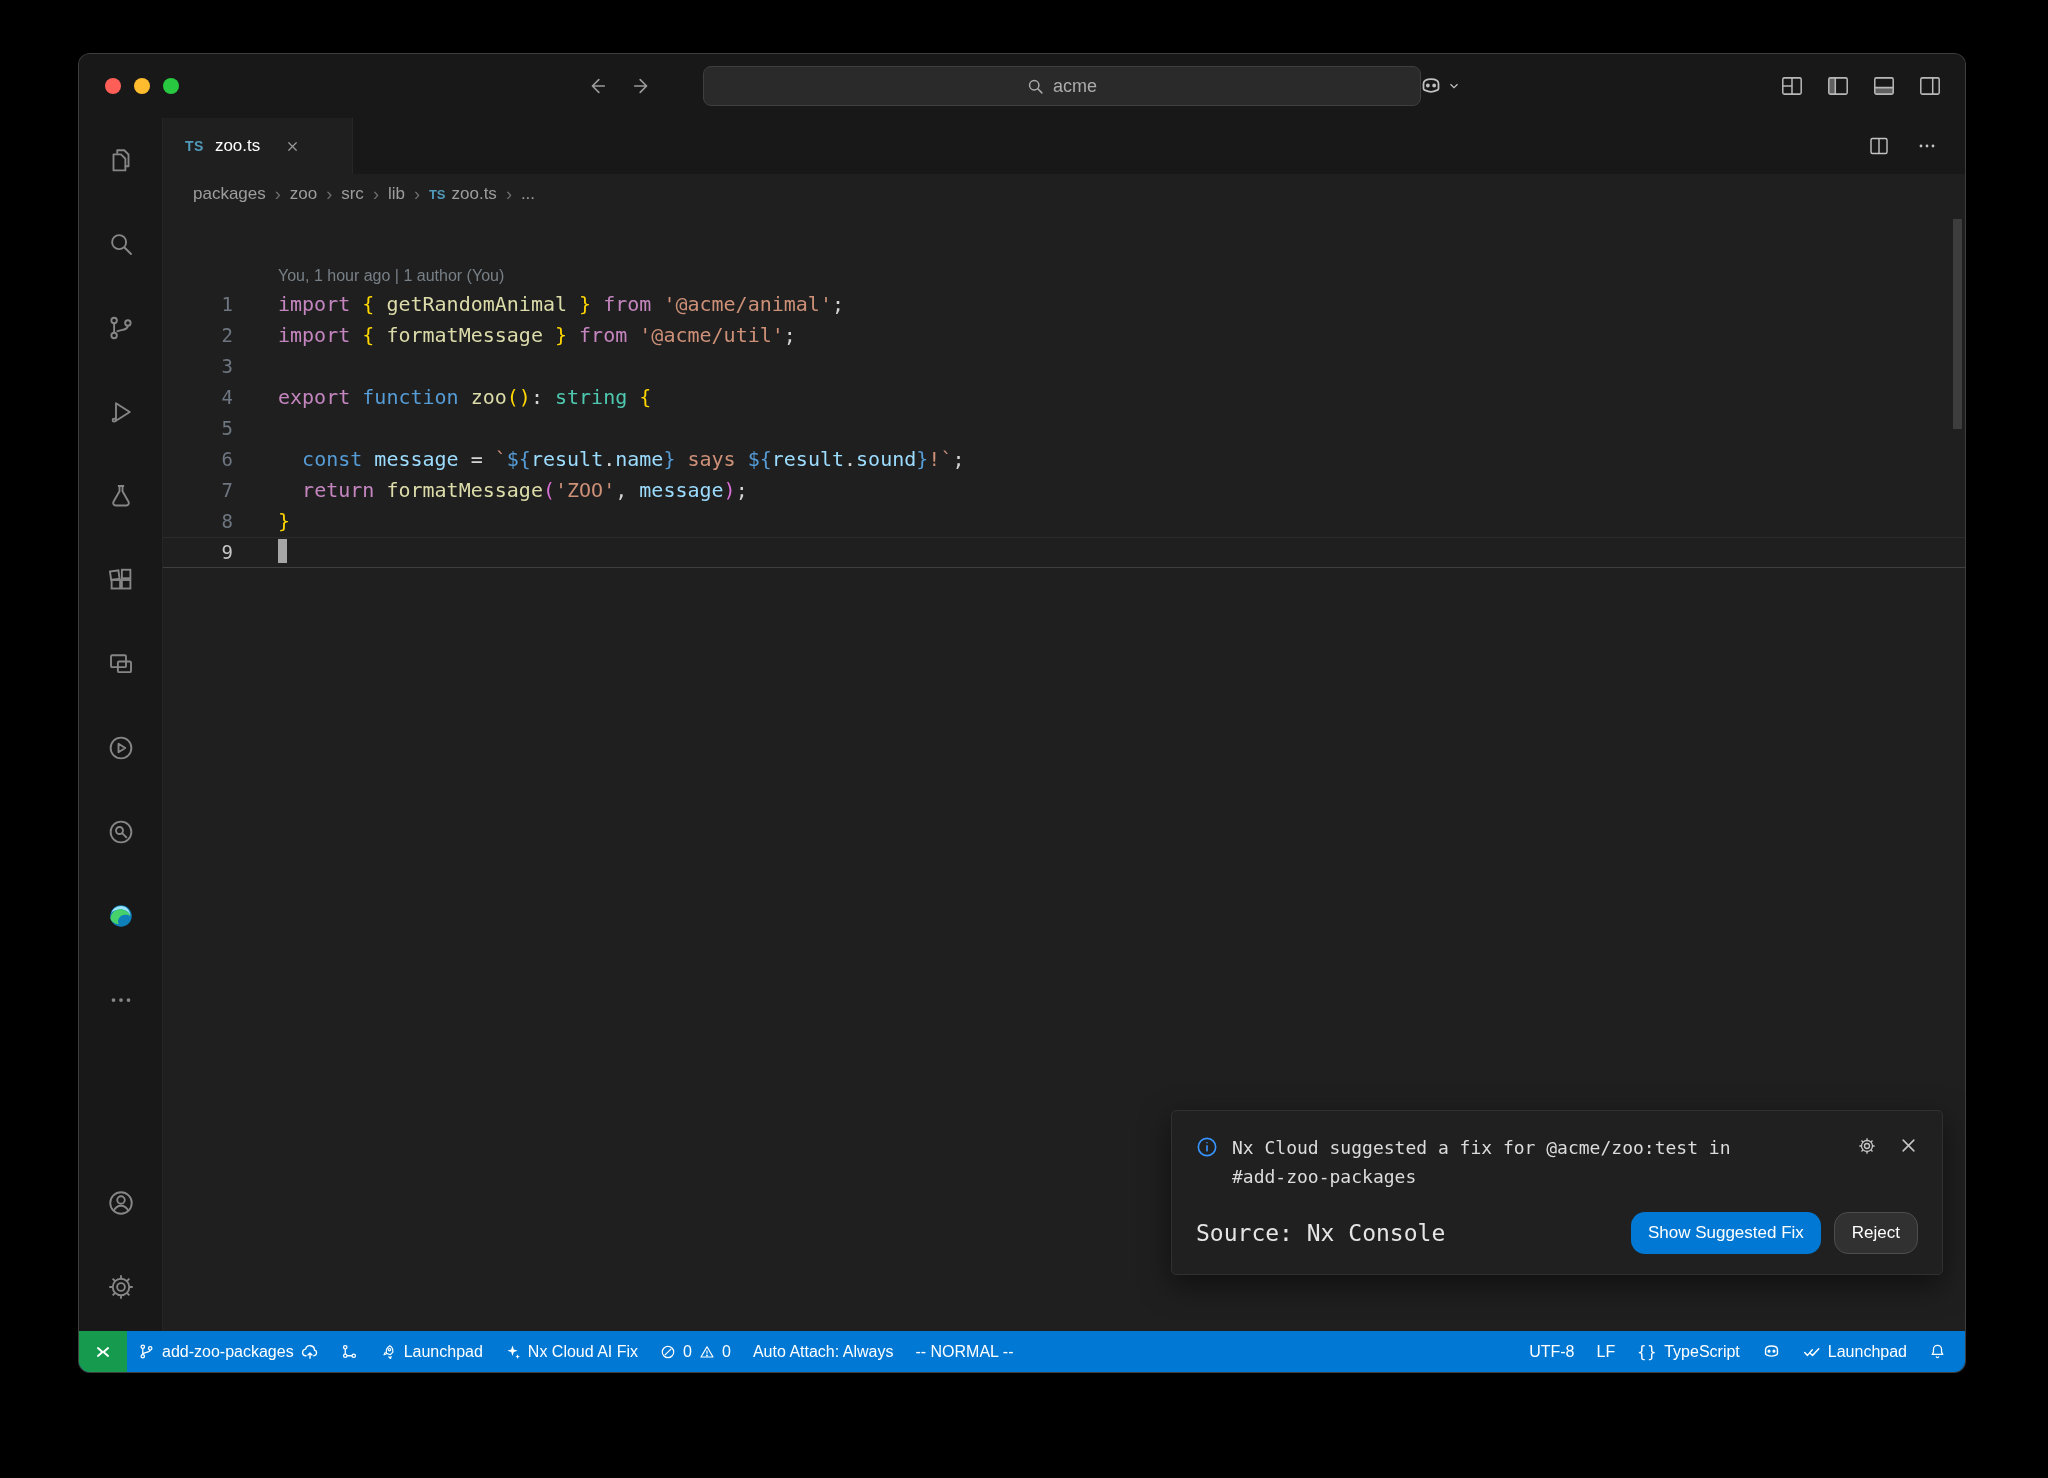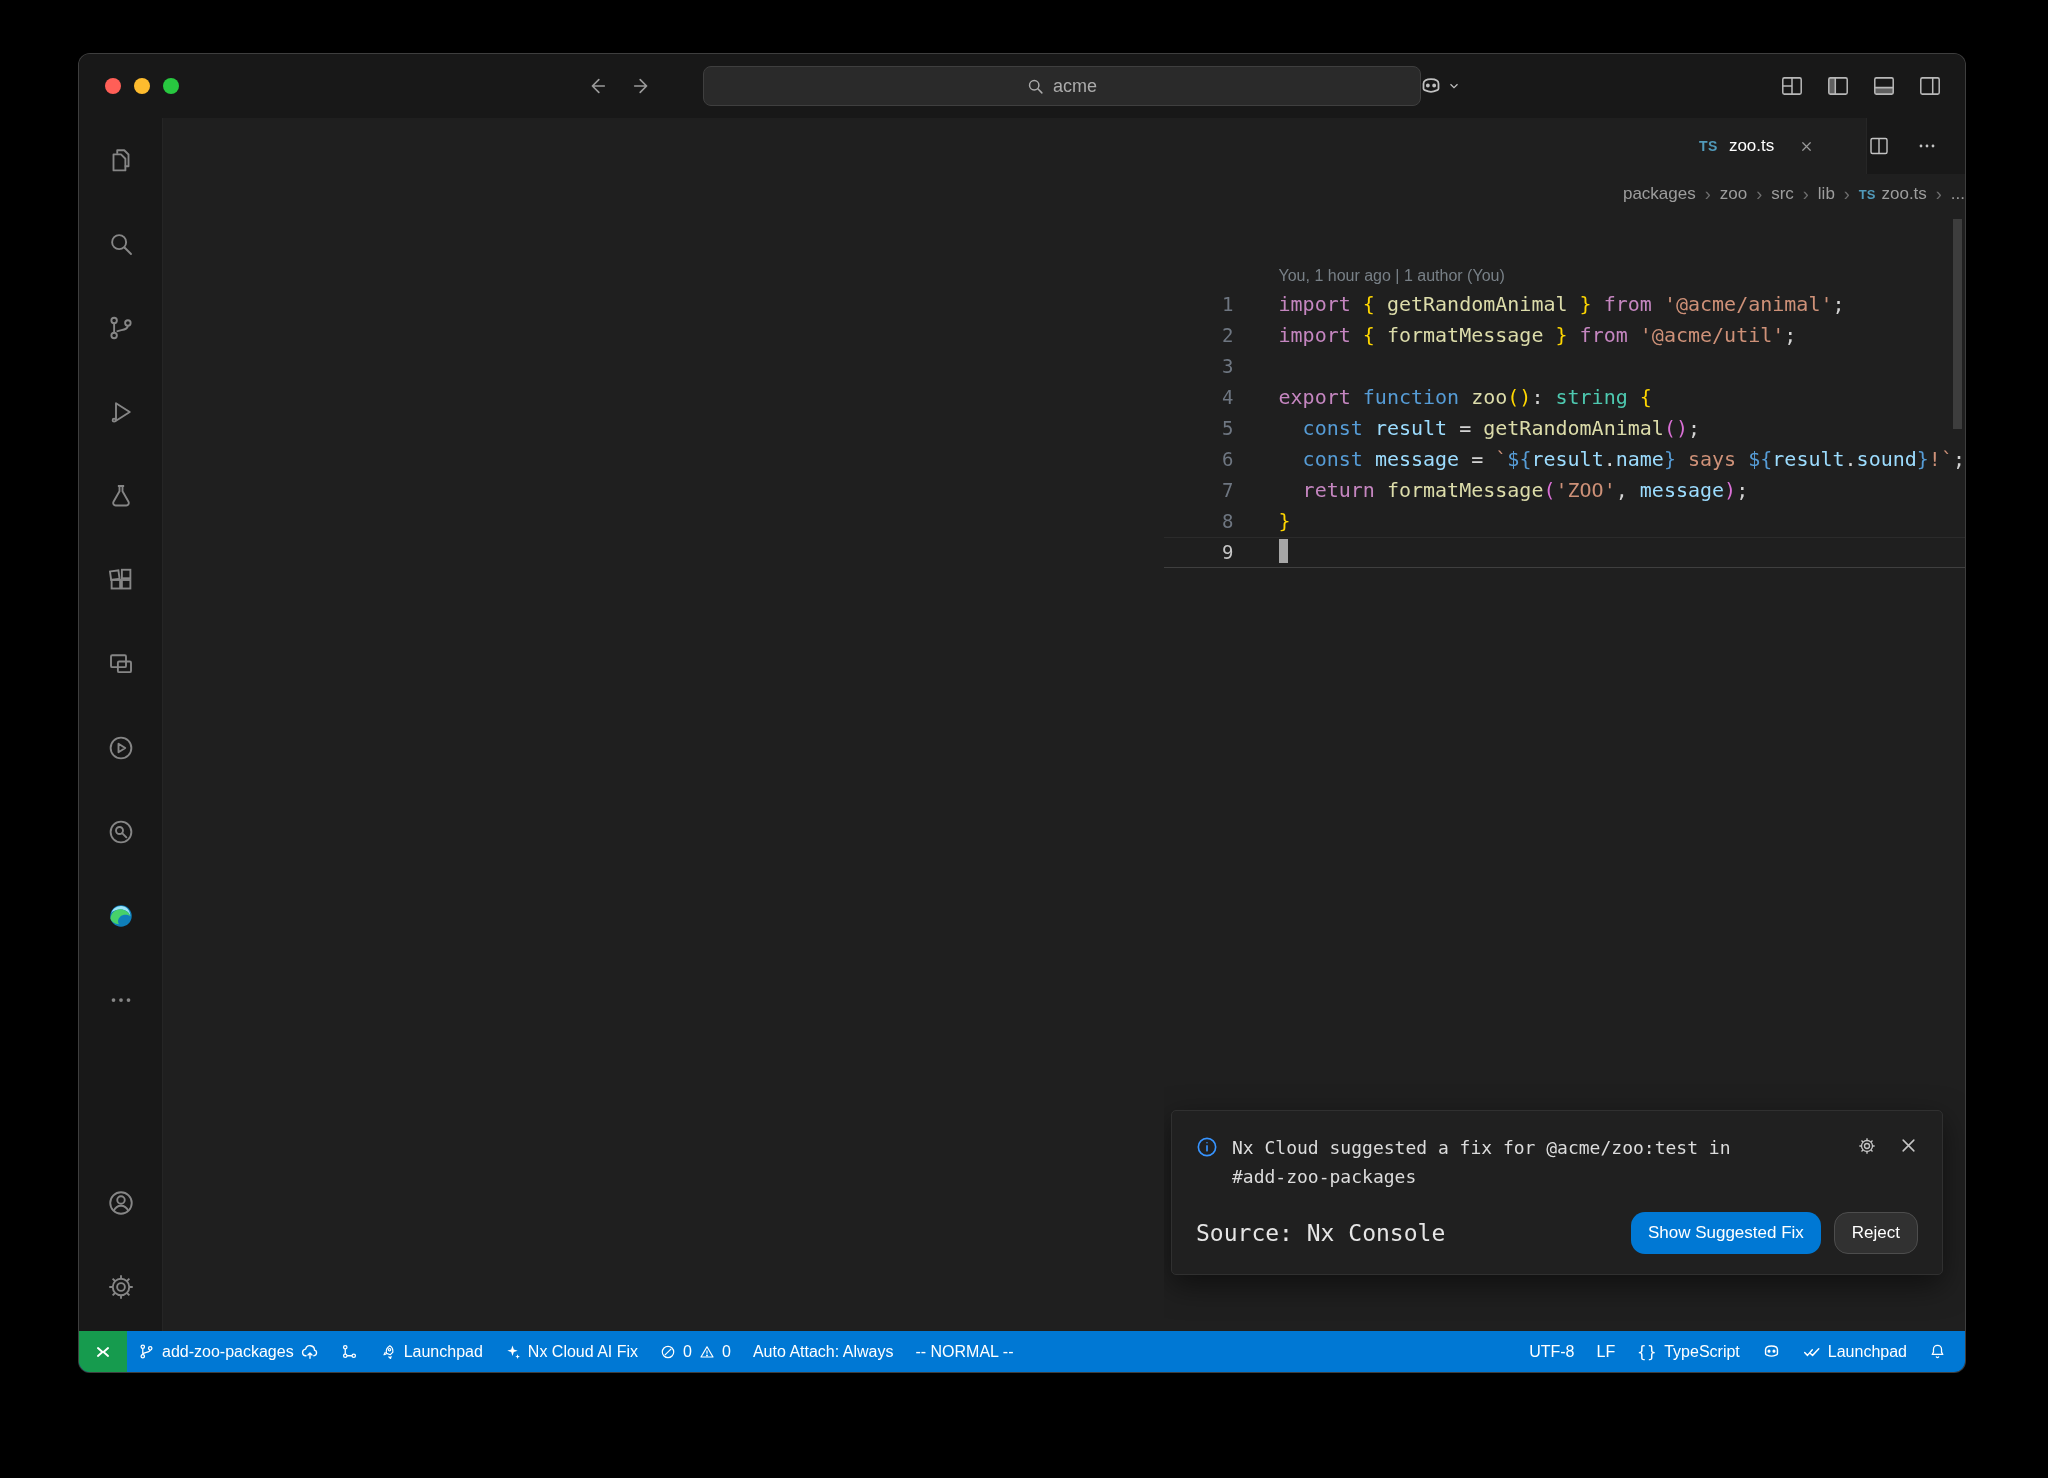--- a/index.html
+++ b/index.html
@@ -24,21 +24,21 @@
   .tb-icons { position:absolute; right:22px; top:0; height:64px; display:flex; align-items:center; gap:20px; color:#b8b8b8; }
 
   
   .mid { flex:1; display:flex; min-height:0; }
   .activitybar { width:84px; background:#181818; border-right:1px solid #252525; display:flex; flex-direction:column; flex:none; }
   .ab-top { flex:1; display:flex; flex-direction:column; align-items:center; }
   .ab-bottom { display:flex; flex-direction:column; align-items:center; padding-bottom:2px; }
   .ab-item { width:84px; height:84px; display:flex; align-items:center; justify-content:center; color:#868686; }
   .ab-item svg { display:block; }
 
-  .main { flex:1; display:flex; flex-direction:column; min-width:0; background:#1f1f1f; position:relative;align-items:flex-end; }
+  .main { flex:1; display:flex; flex-direction:column; min-width:0; background:#1f1f1f; position:relative; }
 
   
   .tabbar { height:56px; background:#181818; display:flex; align-items:stretch; flex:none; }
   .tab { display:flex; align-items:center; gap:11px; padding:0 16px 0 22px; min-width:190px;
     background:#1f1f1f; color:#ffffff; font-size:17px; border-right:1px solid #262626; }
   .ts-badge { color:#519aba; font-weight:bold; font-size:14px; letter-spacing:.5px; }
   .tab-close { margin-left:14px; color:#9a9a9a; font-size:17px; display:flex; align-items:center; }
   .tabbar-right { margin-left:auto; display:flex; align-items:center; gap:24px; padding-right:26px; color:#c4c4c4; }
 
   
@@ -290,21 +290,21 @@
           </span>
         </div>
 
       <div class="editor">
         <div class="blame">You, 1 hour ago | 1 author (You)</div>
         <div id="code-lines">
             <div class="code-row"><div class="gutter">1</div><div class="line-content"><span class="tk-kw">import</span><span class="tk-pl"> </span><span class="tk-b1">{</span><span class="tk-pl"> </span><span class="tk-fn">getRandomAnimal</span><span class="tk-pl"> </span><span class="tk-b1">}</span><span class="tk-pl"> </span><span class="tk-kw">from</span><span class="tk-pl"> </span><span class="tk-str">'@acme/animal'</span><span class="tk-pl">;</span></div></div>
             <div class="code-row"><div class="gutter">2</div><div class="line-content"><span class="tk-kw">import</span><span class="tk-pl"> </span><span class="tk-b1">{</span><span class="tk-pl"> </span><span class="tk-fn">formatMessage</span><span class="tk-pl"> </span><span class="tk-b1">}</span><span class="tk-pl"> </span><span class="tk-kw">from</span><span class="tk-pl"> </span><span class="tk-str">'@acme/util'</span><span class="tk-pl">;</span></div></div>
             <div class="code-row"><div class="gutter">3</div><div class="line-content"></div></div>
             <div class="code-row"><div class="gutter">4</div><div class="line-content"><span class="tk-kw">export</span><span class="tk-pl"> </span><span class="tk-kw2">function</span><span class="tk-pl"> </span><span class="tk-fn">zoo</span><span class="tk-b1">(</span><span class="tk-b1">)</span><span class="tk-pl">: </span><span class="tk-ty">string</span><span class="tk-pl"> </span><span class="tk-b1">{</span></div></div>
-            <div class="code-row"><div class="gutter">5</div><div class="line-content"><span class="tk-pl">  </span><span class="tk-kw2">const</span><span class="tk-pl"> </span><span class="tk-vr">result</span><span class="tk-pl"> = </span><span class="tk-fn">getRandomAnimal</span><span class="tk-b2">(</span><span class="tk-b2">)</span><span class="tk-pl">;</span></div></div>
+            <div class="code-row"><div class="gutter">5</div></div>
             <div class="code-row"><div class="gutter">6</div><div class="line-content"><span class="tk-pl">  </span><span class="tk-kw2">const</span><span class="tk-pl"> </span><span class="tk-vr">message</span><span class="tk-pl"> = </span><span class="tk-str">`</span><span class="tk-kw2">${</span><span class="tk-vr">result</span><span class="tk-pl">.</span><span class="tk-vr">name</span><span class="tk-kw2">}</span><span class="tk-str"> says </span><span class="tk-kw2">${</span><span class="tk-vr">result</span><span class="tk-pl">.</span><span class="tk-vr">sound</span><span class="tk-kw2">}</span><span class="tk-str">!`</span><span class="tk-pl">;</span></div></div>
             <div class="code-row"><div class="gutter">7</div><div class="line-content"><span class="tk-pl">  </span><span class="tk-kw">return</span><span class="tk-pl"> </span><span class="tk-fn">formatMessage</span><span class="tk-b2">(</span><span class="tk-str">'ZOO'</span><span class="tk-pl">, </span><span class="tk-vr">message</span><span class="tk-b2">)</span><span class="tk-pl">;</span></div></div>
             <div class="code-row"><div class="gutter">8</div><div class="line-content"><span class="tk-b1">}</span></div></div>
             <div class="code-row current"><div class="gutter">9</div><div class="line-content"><span class="cursor"></span></div></div>
           </div>
         <div class="scroll-thumb"></div>
 
         <div class="toast">
           <div class="toast-row1">
             <svg width="22" height="22" viewBox="0 0 16 16" fill="none" stroke="#3794ff" stroke-width="1.2" style="flex:none;margin-top:3px;">

